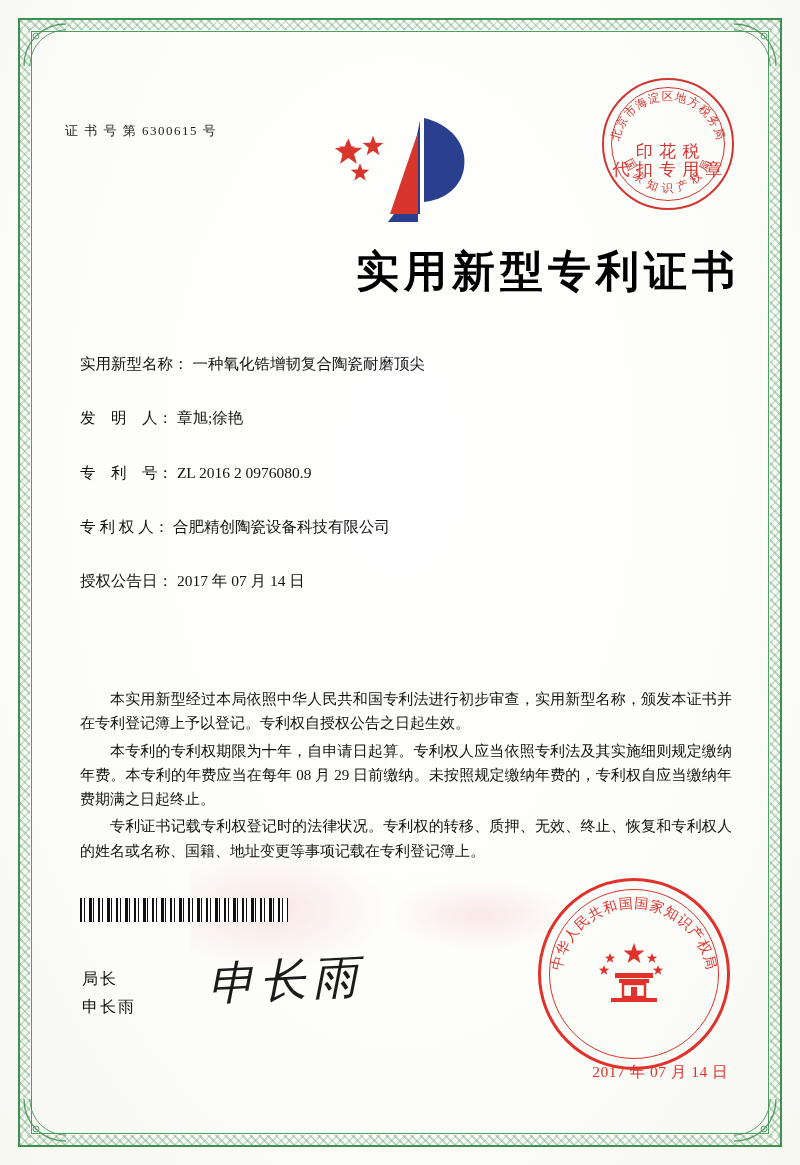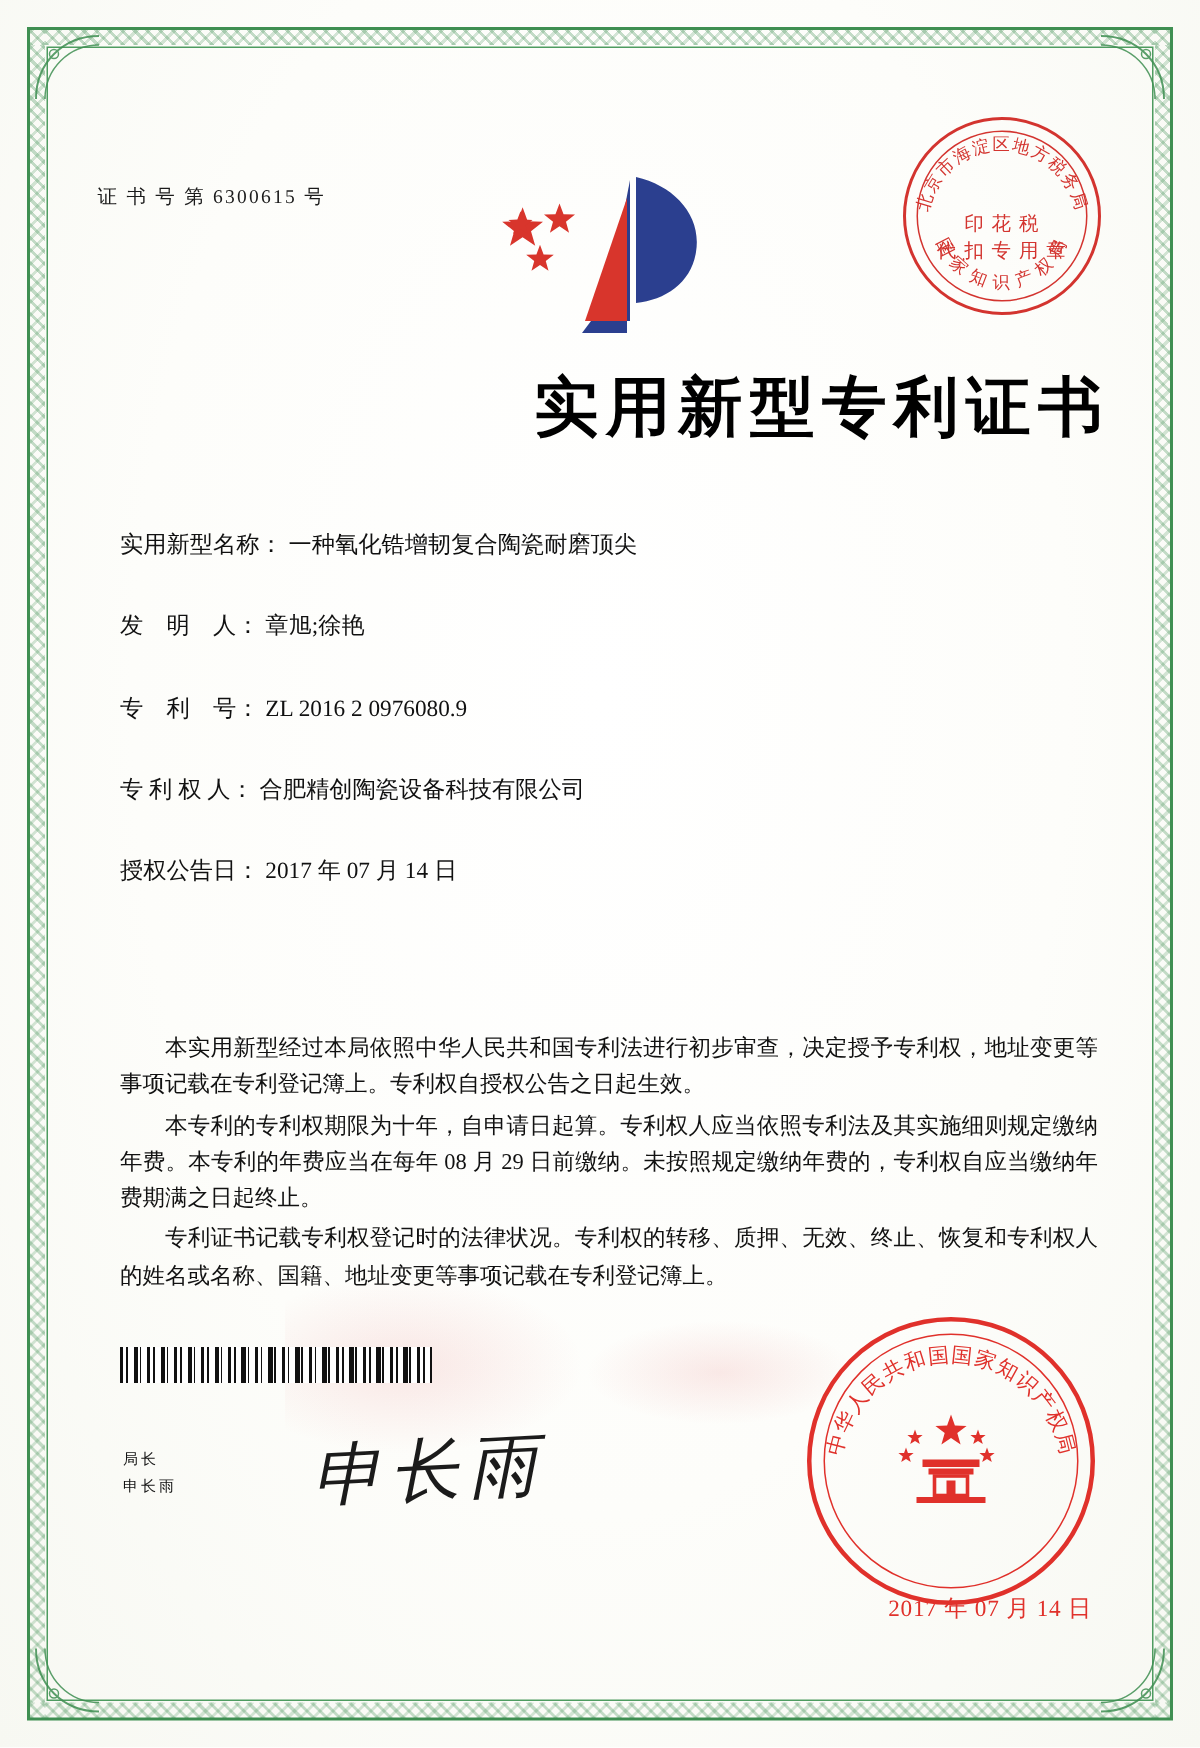--- a/index.html
+++ b/index.html
@@ -104,21 +104,21 @@
   .stamp-top .ring2 {
     position: absolute; inset: 9px;
     border: 1px solid #d3342f;
     border-radius: 50%;
   }
   .stamp-top .st-line {
     position: absolute;
     left: 0; right: 0;
     text-align: center;
     color: #d3342f;
-    font-size: 13px;
+    font-size: 17px;
     letter-spacing: 1px;
     font-family: "Liberation Serif", serif;
   }
   .stamp-top .st-l2 { top: 62px; }
   .stamp-top .st-l3 { top: 80px; }
   .stamp-top .arc {
     position: absolute;
     left: 0; top: 0; width: 100%; height: 100%;
   }
   .stamp-top .arc text {
@@ -186,21 +186,21 @@
       repeating-linear-gradient(90deg,
         #111 0 2px, #fff 2px 4px, #111 4px 5px, #fff 5px 9px,
         #111 9px 12px, #fff 12px 13px, #111 13px 14px, #fff 14px 18px);
   }
 
   
   .sign-block {
     position: absolute;
     left: 22px;
     top: 905px;
-    font-size: 10px;
+    font-size: 16px;
     line-height: 1.75;
     letter-spacing: 2px;
     color: #111;
   }
   .signature {
     position: absolute;
     left: 148px;
     top: 890px;
     font-size: 46px;
     color: #1b1b1b;
@@ -359,21 +359,21 @@
         <span class="lbl">专 利 权 人：</span>
         <span class="val">合肥精创陶瓷设备科技有限公司</span>
       </div>
       <div class="field">
         <span class="lbl">授权公告日：</span>
         <span class="val">2017 年 07 月 14 日</span>
       </div>
     </div>
 
     <div class="paras">
-      <p class="para">本实用新型经过本局依照中华人民共和国专利法进行初步审查，决定授予专利权，地址变更等事项记载在专利登记簿上。专利权自授权公告之日起生效。</p>
+      <p class="para">本实用新型经过本局依照中华人民共和国专利法进行初步审查，实用新型名称，颁发本证书并在专利登记簿上予以登记。专利权自授权公告之日起生效。</p>
       <p class="para">本专利的专利权期限为十年，自申请日起算。专利权人应当依照专利法及其实施细则规定缴纳年费。本专利的年费应当在每年 08 月 29 日前缴纳。未按照规定缴纳年费的，专利权自应当缴纳年费期满之日起终止。</p>
       <p class="para">专利证书记载专利权登记时的法律状况。专利权的转移、质押、无效、终止、恢复和专利权人的姓名或名称、国籍、地址变更等事项记载在专利登记簿上。</p>
     </div>
 
     <div class="smudge"></div>
     <div class="smudge2"></div>
 
     <div class="barcode"></div>
 
     <div class="sign-block">

